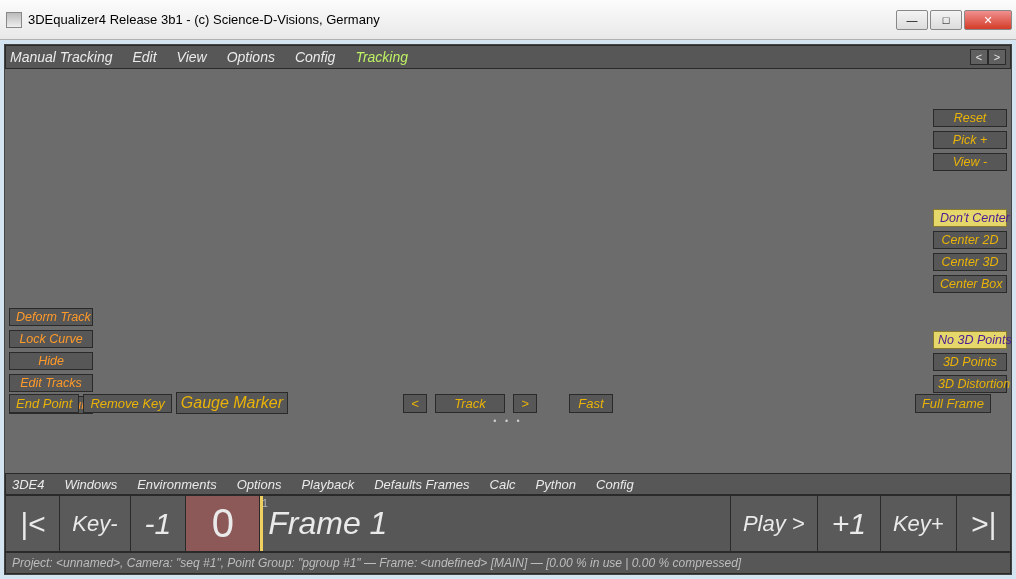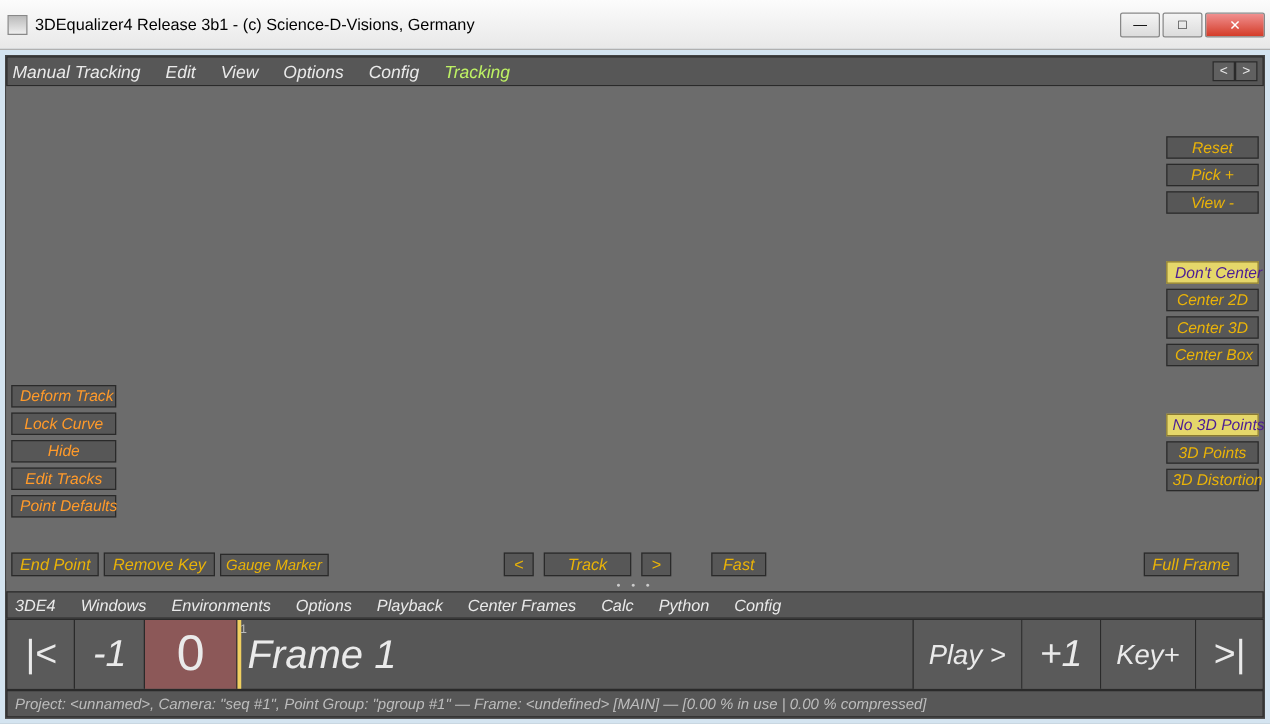--- a/index.html
+++ b/index.html
@@ -99,21 +99,21 @@
     cursor: default;
     white-space: nowrap;
   }
   .btn.orange { color: #ff9a2a; }
   .btn.yellow {
     background: #e5d76a;
     color: #4c1d95;
     border: 1px solid #8a7a30;
     font-style: italic;
   }
-  .btn.small { font-size: 12px; padding: 1px 4px; }
+  .btn.small { font-size: 16px; padding: 1px 4px; }
   .rightcol {
     position: absolute;
     right: 4px;
     display: flex;
     flex-direction: column;
     gap: 4px;
     align-items: stretch;
   }
   .rightcol.g1 { top: 40px; }
   .rightcol.g2 { top: 140px; }
@@ -161,20 +161,21 @@
     height: 22px;
     background: #575757;
     border: 1px solid #2a2a2a;
     display: flex;
     align-items: center;
     padding: 0 6px;
     color: #eaeaea;
     font-style: italic;
     font-size: 13px;
     gap: 20px;
+    margin-top: 47px;
   }
   .transport {
     height: 57px;
     display: flex;
     border: 1px solid #2a2a2a;
     background: #575757;
   }
   .tbtn {
     border-right: 1px solid #2a2a2a;
     background: #5a5a5a;
@@ -304,28 +305,29 @@
     </div>
 
     <div class="dots">• • •</div>
 
     <div class="menubar2">
       <span>3DE4</span>
       <span>Windows</span>
       <span>Environments</span>
       <span>Options</span>
       <span>Playback</span>
-      <span>Center Frames</span>
+      <span>Defaults Frames</span>
       <span>Calc</span>
       <span>Python</span>
       <span>Config</span>
     </div>
 
     <div class="transport">
       <div class="tbtn">|&lt;</div>
+      <div class="tbtn small">Key-</div>
       <div class="tbtn">-1</div>
       <div class="tbtn zero">0</div>
       <div class="timeline">
         <div class="cursor"></div>
         <span class="tick">1</span>
         <span>Frame 1</span>
       </div>
       <div class="tbtn small">Play &gt;</div>
       <div class="tbtn">+1</div>
       <div class="tbtn small">Key+</div>

